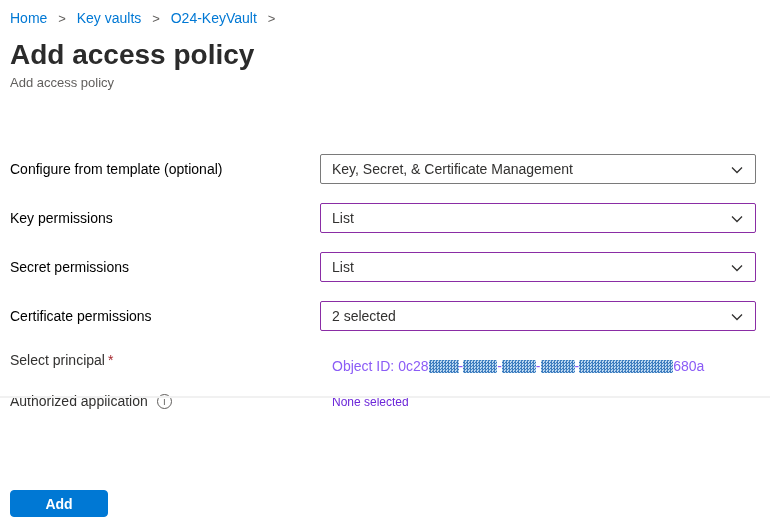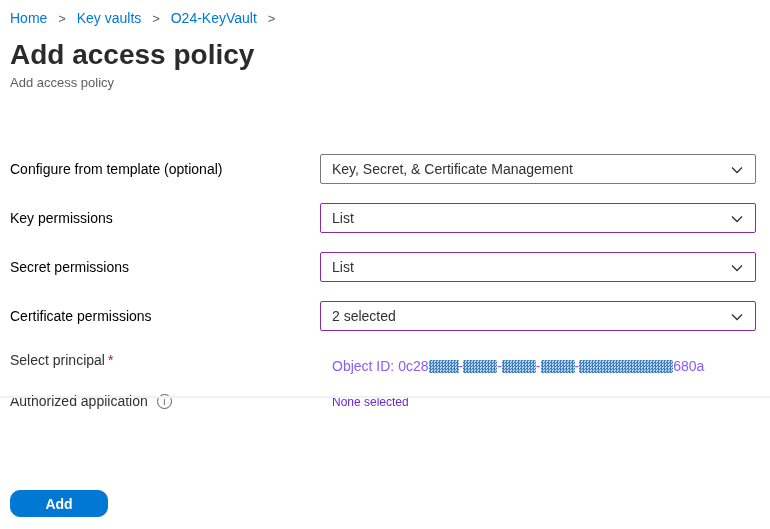--- a/index.html
+++ b/index.html
@@ -95,21 +95,21 @@
   .none-selected { font-size: 12px; color: #6d28d9; cursor: pointer; line-height: 18px; }
 
   
   .add-btn {
     position: absolute;
     left: 10px; top: 490px;
     width: 98px; height: 27px;
     background: #0078d4;
     color: #ffffff;
     border: 1px solid #0078d4;
-    border-radius: 10px;
+    border-radius: 4px;
     font-family: "Liberation Sans", sans-serif;
     font-size: 14px;
     font-weight: bold;
     cursor: pointer;
   }
   .bottom-strip {
     position: absolute;
     left: 0; bottom: 0;
     width: 770px; height: 2px;
     background: #f1f1f1;

